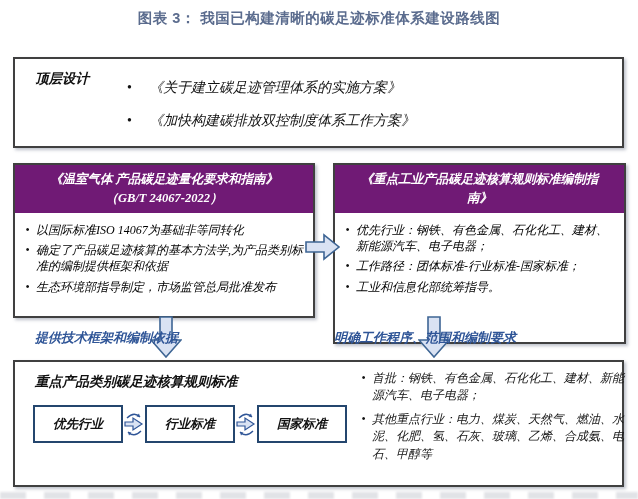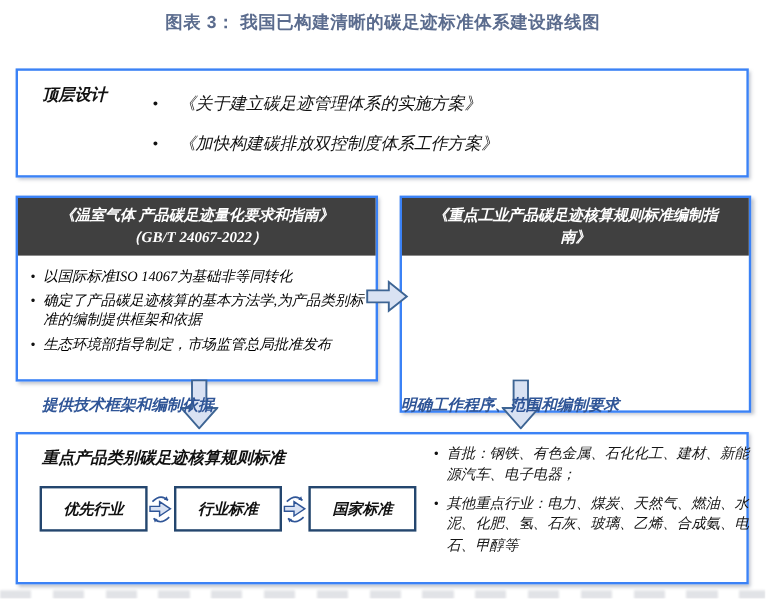--- a/index.html
+++ b/index.html
@@ -13,21 +13,21 @@
   
   .fig-title {
     position:absolute; top:9px; left:0; width:100%;
     text-align:center; font-size:14.5px; font-weight:bold; color:#5B6C8E;
     letter-spacing:0.5px;
   }
 
   
   .obox {
     position:absolute; background:#ffffff;
-    border:2px solid #3b82f6;
+    border:2px solid #404040;
     box-shadow:2px 2px 3px rgba(110,120,140,0.45);
   }
 
   
   .top-box { left:13px; top:57px; width:611px; height:91px; }
   .top-label {
     position:absolute; left:20px; top:11px;
     font-size:13.5px; font-weight:bold; color:#111;
   }
   .top-bullets { position:absolute; left:108px; top:20px; width:480px; }
@@ -38,21 +38,21 @@
   .brow::before {
     content:"•"; flex:none; width:22px; text-align:left;
     padding-left:4px; font-style:normal; color:#111;
   }
   .brow .btext { flex:1; }
 
   
   .mid-left  { left:13px;  top:163px; width:302px; height:155px; }
   .mid-right { left:333px; top:163px; width:293px; height:181px; }
   .box-header {
-    height:48px; background:#404040; color:#ffffff;
+    height:48px; background:#701a75; color:#ffffff;
     display:flex; flex-direction:column; justify-content:center; align-items:center;
     font-size:12.5px; font-weight:bold; line-height:1.55; text-align:center;
     padding:2px 14px;
   }
   .box-body { padding:9px 6px 0 4px; font-size:12px; color:#000000; }
   .box-body .brow { margin-bottom:4px; }
   .box-body .brow::before { width:17px; text-align:center; padding-left:0; }
 
   
   .h-arrow { position:absolute; left:305px; top:232px; width:36px; height:30px; z-index:6; }
@@ -133,20 +133,31 @@
         </div>
       <div class="brow serif">
           <span class="btext">生态环境部指导制定，市场监管总局批准发布</span>
         </div>
     </div>
   </div>
 
   <div class="obox mid-right">
     <div class="box-header serif">
       <div>《重点工业产品碳足迹核算规则标准编制指南》</div>
+    </div>
+    <div class="box-body">
+      <div class="brow serif">
+          <span class="btext">优先行业：钢铁、有色金属、石化化工、建材、新能源汽车、电子电器；</span>
+        </div>
+      <div class="brow serif">
+          <span class="btext">工作路径：团体标准-行业标准-国家标准；</span>
+        </div>
+      <div class="brow serif">
+          <span class="btext">工业和信息化部统筹指导。</span>
+        </div>
     </div>
   </div>
 
   <svg class="h-arrow" viewBox="0 0 36 30">
     <polygon points="1,10 19,10 19,3 34,15 19,27 19,20 1,20" fill="#D9E2F3" stroke="#3E6594" stroke-width="1.6"></polygon>
   </svg>
 
   <svg class="down-arrow da-left" viewBox="0 0 32 42">
     <polygon points="10,1 22,1 22,24 31,24 16,41 1,24 10,24" fill="#D9E2F3" stroke="#3E6594" stroke-width="1.6"></polygon>
   </svg>

